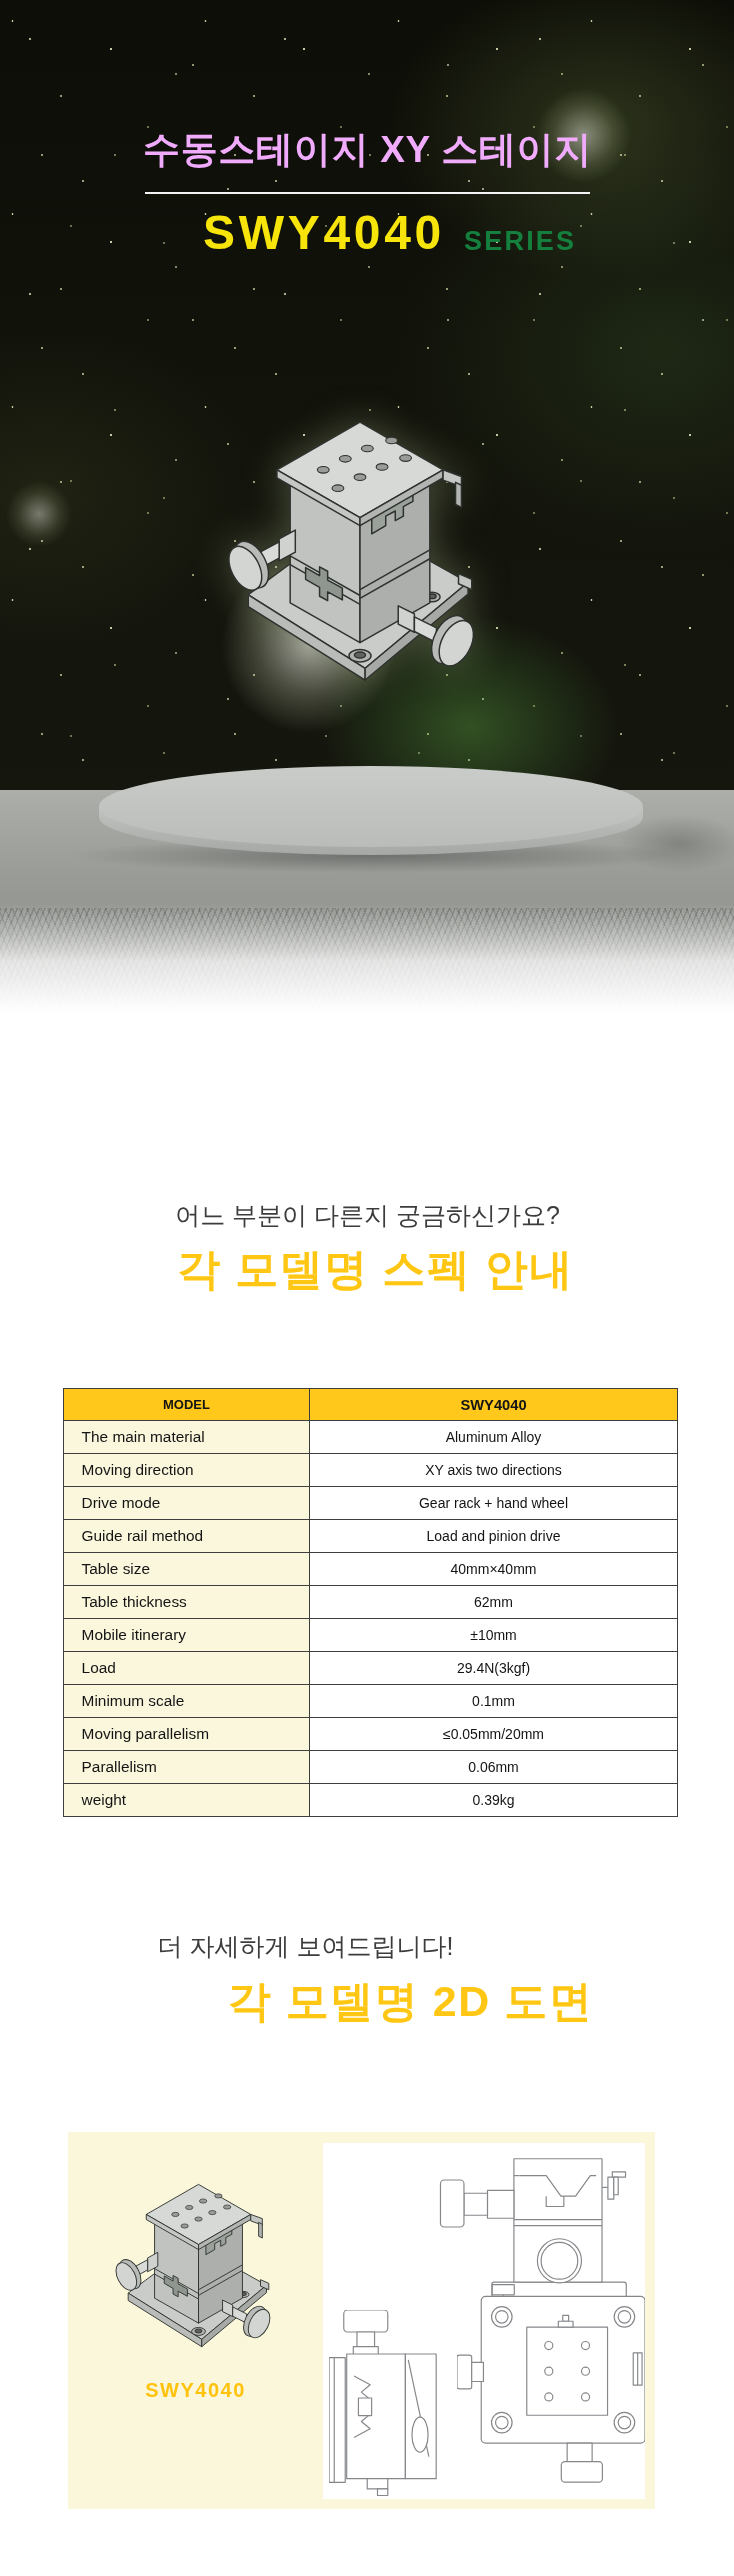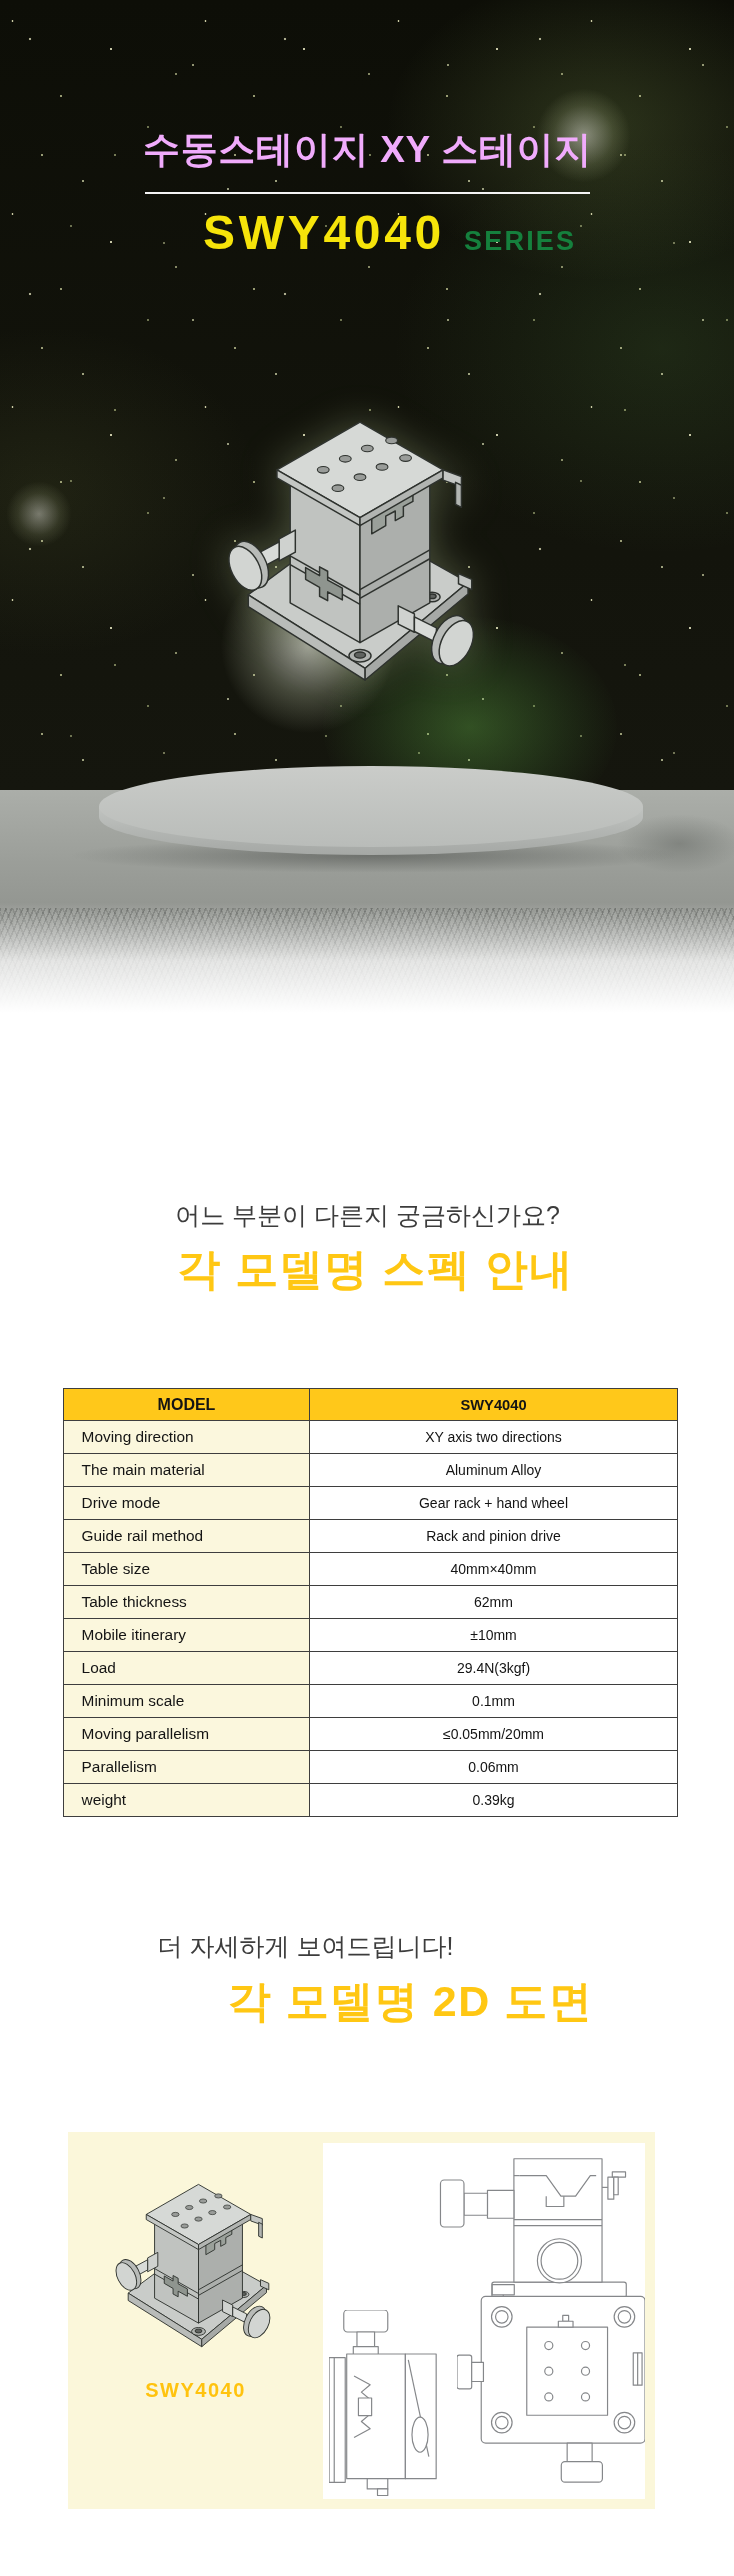--- a/index.html
+++ b/index.html
@@ -76,21 +76,21 @@
   .spec-question{position:absolute;left:0;top:1199px;width:735px;text-align:center;
     font-size:25px;font-weight:500;color:#3c3c3c;}
   .spec-heading{position:absolute;left:0;top:1241px;width:735px;text-align:center;
     font-size:43px;font-weight:800;color:#ffc713;letter-spacing:1.5px;padding-left:8px;}
   .spec-table{position:absolute;left:63px;top:1388px;width:614px;border-collapse:collapse;
     table-layout:fixed;}
   .spec-table th,.spec-table td{border:1.5px solid #3e3e3e;color:#141414;}
   .spec-table col.c1{width:246px;}
   .spec-table col.c2{width:368px;}
   .spec-table thead th{background:#ffc81a;height:29px;text-align:center;}
-  .spec-table th.model-h{font-size:16px;font-weight:700;}
+  .spec-table th.model-h{font-size:13px;font-weight:700;}
   .spec-table th.value-h{font-size:14.7px;font-weight:700;}
   .spec-table td{height:30px;}
   .spec-table td.lbl{background:#fbf7dd;text-align:left;padding-left:17.6px;font-size:15.4px;font-weight:500;}
   .spec-table td.val{background:#ffffff;text-align:center;font-size:14px;font-weight:400;}
 
   
   .drawings-intro{position:absolute;left:0;top:1930px;width:611px;text-align:center;
     font-size:25px;font-weight:500;color:#3c3c3c;}
   .drawings-heading{position:absolute;left:0;top:1973px;width:735px;text-align:center;
     font-size:43px;font-weight:800;color:#ffc713;letter-spacing:1.5px;padding-left:43px;}
@@ -196,34 +196,34 @@
         <col class="c2">
       </colgroup>
     <thead>
       <tr>
         <th class="model-h">MODEL</th>
         <th class="value-h">SWY4040</th>
       </tr>
     </thead>
     <tbody>
       <tr>
+          <td class="lbl">The main material</td>
+          <td class="val">Aluminum Alloy</td>
+        </tr>
+      <tr>
           <td class="lbl">Moving direction</td>
           <td class="val">XY axis two directions</td>
         </tr>
       <tr>
-          <td class="lbl">The main material</td>
-          <td class="val">Aluminum Alloy</td>
-        </tr>
-      <tr>
           <td class="lbl">Drive mode</td>
           <td class="val">Gear rack + hand wheel</td>
         </tr>
       <tr>
           <td class="lbl">Guide rail method</td>
-          <td class="val">Rack and pinion drive</td>
+          <td class="val">Load and pinion drive</td>
         </tr>
       <tr>
           <td class="lbl">Table size</td>
           <td class="val">40mm×40mm</td>
         </tr>
       <tr>
           <td class="lbl">Table thickness</td>
           <td class="val">62mm</td>
         </tr>
       <tr>

